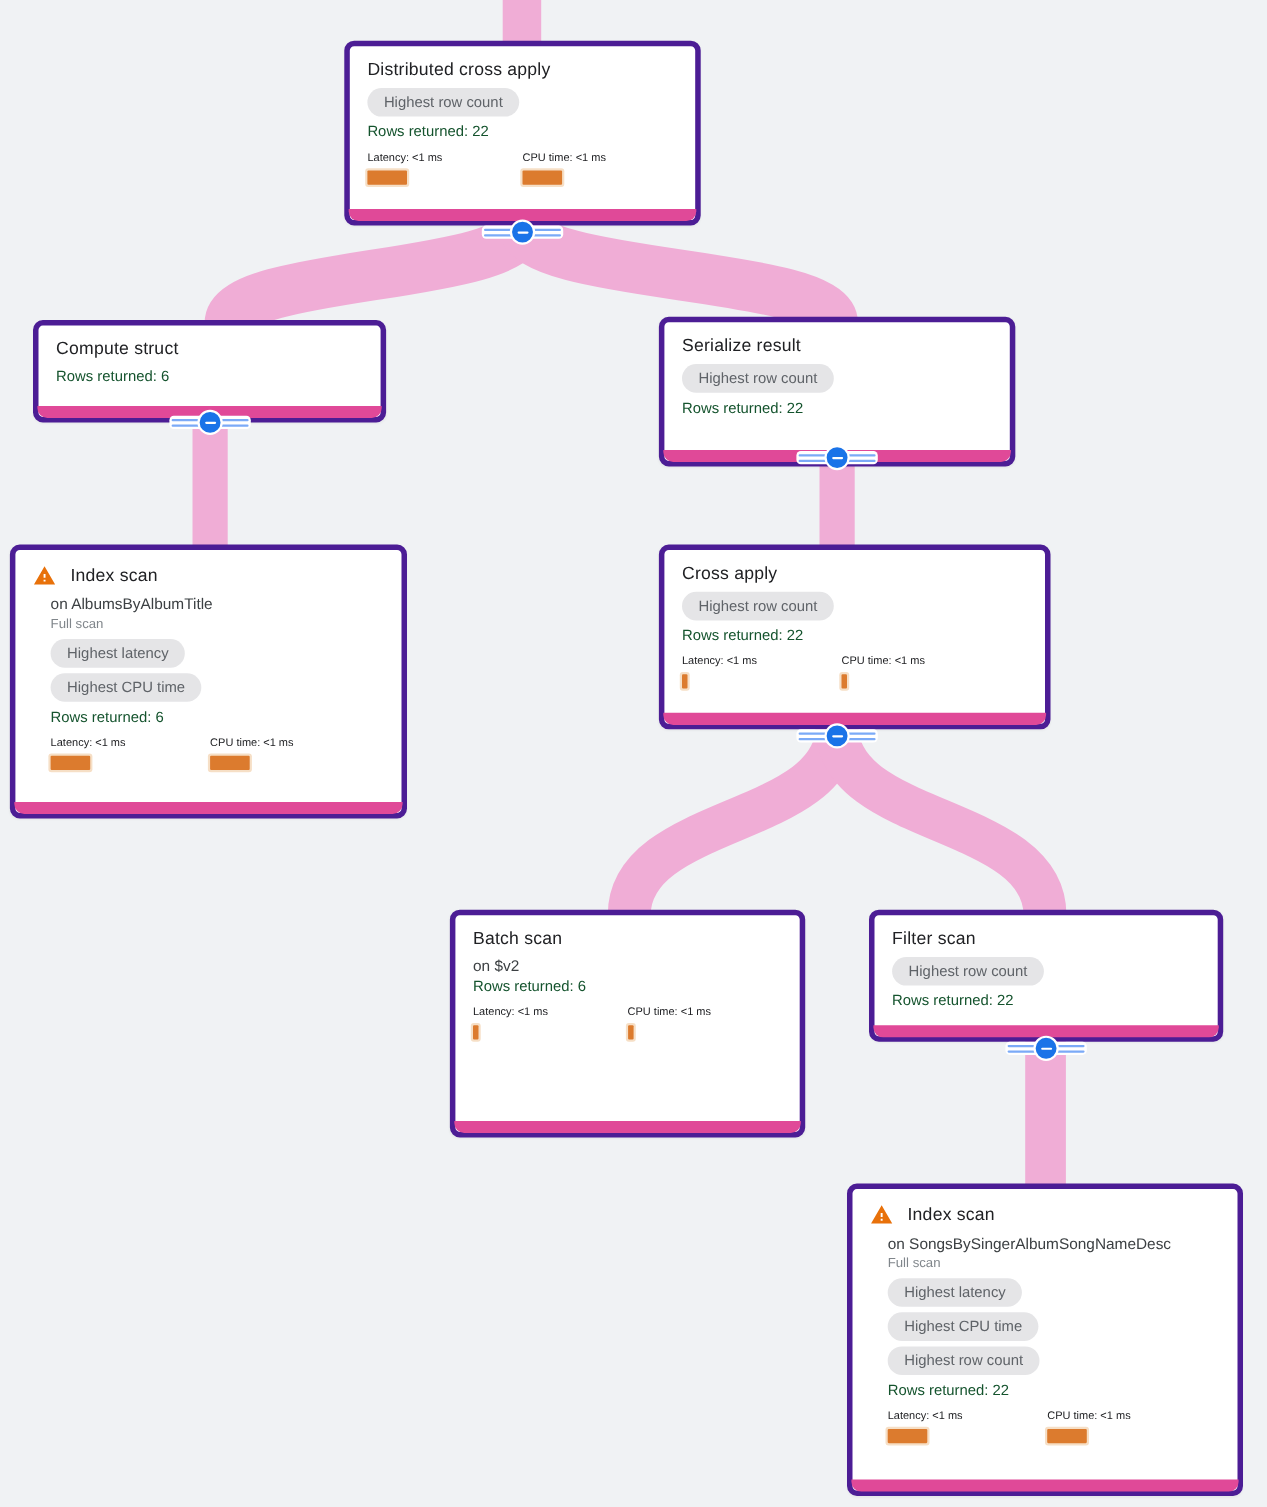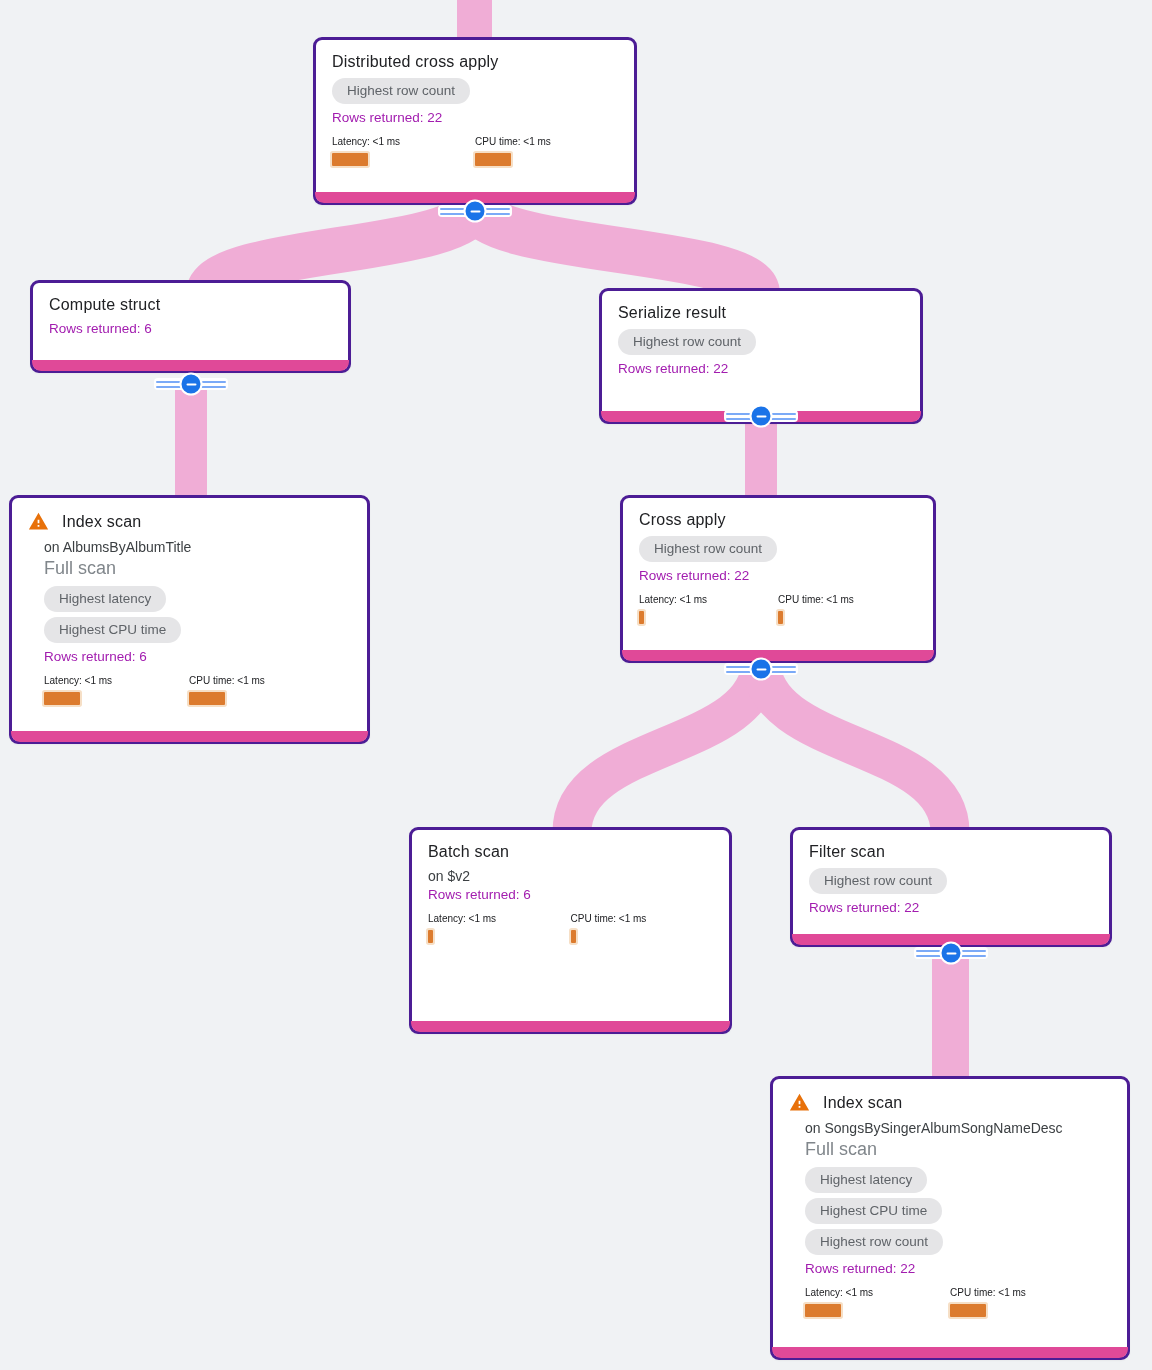--- a/index.html
+++ b/index.html
@@ -5,41 +5,41 @@
   html,body{margin:0;padding:0;}
   body{
     width:1152px;height:1370px;position:relative;overflow:hidden;
     background:#F0F2F4;
     font-family:"Liberation Sans", sans-serif;
     color:#202124;
   }
   svg.edges{position:absolute;left:0;top:0;z-index:1;}
   .node{
     position:absolute;z-index:2;box-sizing:border-box;
-    background:#FFFFFF;border:3px solid #4c1d95;border-radius:9px;
+    background:#FFFFFF;border:5px solid #4c1d95;border-radius:9px;
     box-shadow:0 1px 2px rgba(0,0,0,0.04);
   }
   .accent{
     position:absolute;left:-1px;right:-1px;bottom:-1px;height:11px;
     background:#E04998;border-radius:0 0 9px 9px;
   }
   .nbody{padding:13px 16px 0 16px;}
   .titlerow{display:flex;align-items:center;gap:13px;margin-bottom:7px;}
   .title{font-size:16px;font-weight:500;letter-spacing:.2px;color:#202124;}
   .wicon{width:21px;height:21px;flex:0 0 21px;display:inline-block;}
   .indent{margin-left:16px;}
   .on{font-size:14px;color:#3C4043;margin:2px 0 3px 0;}
-  .sub{font-size:18px;color:#80868B;margin:0 0 7px 0;}
+  .sub{font-size:12px;color:#80868B;margin:0 0 7px 0;}
   .badges{display:flex;flex-direction:column;align-items:flex-start;gap:5px;margin:2px 0 6px 0;justify-content:flex-end;}
   .badge{
     display:inline-block;background:#E5E5E7;color:#5F6368;
     font-size:13.5px;line-height:18px;padding:4px 15px;border-radius:14px;
     white-space:nowrap;
   }
-  .rows{font-size:13.5px;color:#a21caf;margin:3px 0 2px 0;}
+  .rows{font-size:13.5px;color:#14532d;margin:3px 0 2px 0;}
   .metrics{display:flex;margin-top:11px;}
   .metric{width:145px;}
   .mlabel{font-size:10px;color:#202124;}
   .bar{
     height:13px;background:#DC7B2E;margin-top:6px;
     box-shadow:0 0 0 2px #F6DFC6;border-radius:1px;
   }
   .bar.wide{width:36px;}
   .bar.tiny{width:5px;}
   
@@ -94,21 +94,21 @@
       </div>
       <div class="metric">
         <div class="mlabel">CPU time: &lt;1 ms</div>
         <div class="bar wide"></div>
       </div>
     </div>
   </div>
   <div class="accent"></div>
 </div>
 
-<div class="node" style="left:30px;top:280px;width:321px;height:93px">
+<div class="node" style="left:30px;top:291px;width:321px;height:93px">
   <div class="nbody">
     <div class="titlerow">
       <span class="title">Compute struct</span>
     </div>
     <div class="rows">Rows returned: 6</div>
   </div>
   <div class="accent"></div>
 </div>
 
 <div class="node" style="left:599px;top:288px;width:324px;height:136px">
@@ -150,21 +150,21 @@
         <div class="metric">
           <div class="mlabel">CPU time: &lt;1 ms</div>
           <div class="bar wide"></div>
         </div>
       </div>
     </div>
   </div>
   <div class="accent"></div>
 </div>
 
-<div class="node" style="left:620px;top:495px;width:316px;height:168px">
+<div class="node" style="left:599px;top:495px;width:356px;height:168px">
   <div class="nbody">
     <div class="titlerow">
       <span class="title">Cross apply</span>
     </div>
     <div class="badges">
       <span class="badge">Highest row count</span>
     </div>
     <div class="rows">Rows returned: 22</div>
     <div class="metrics">
       <div class="metric">

